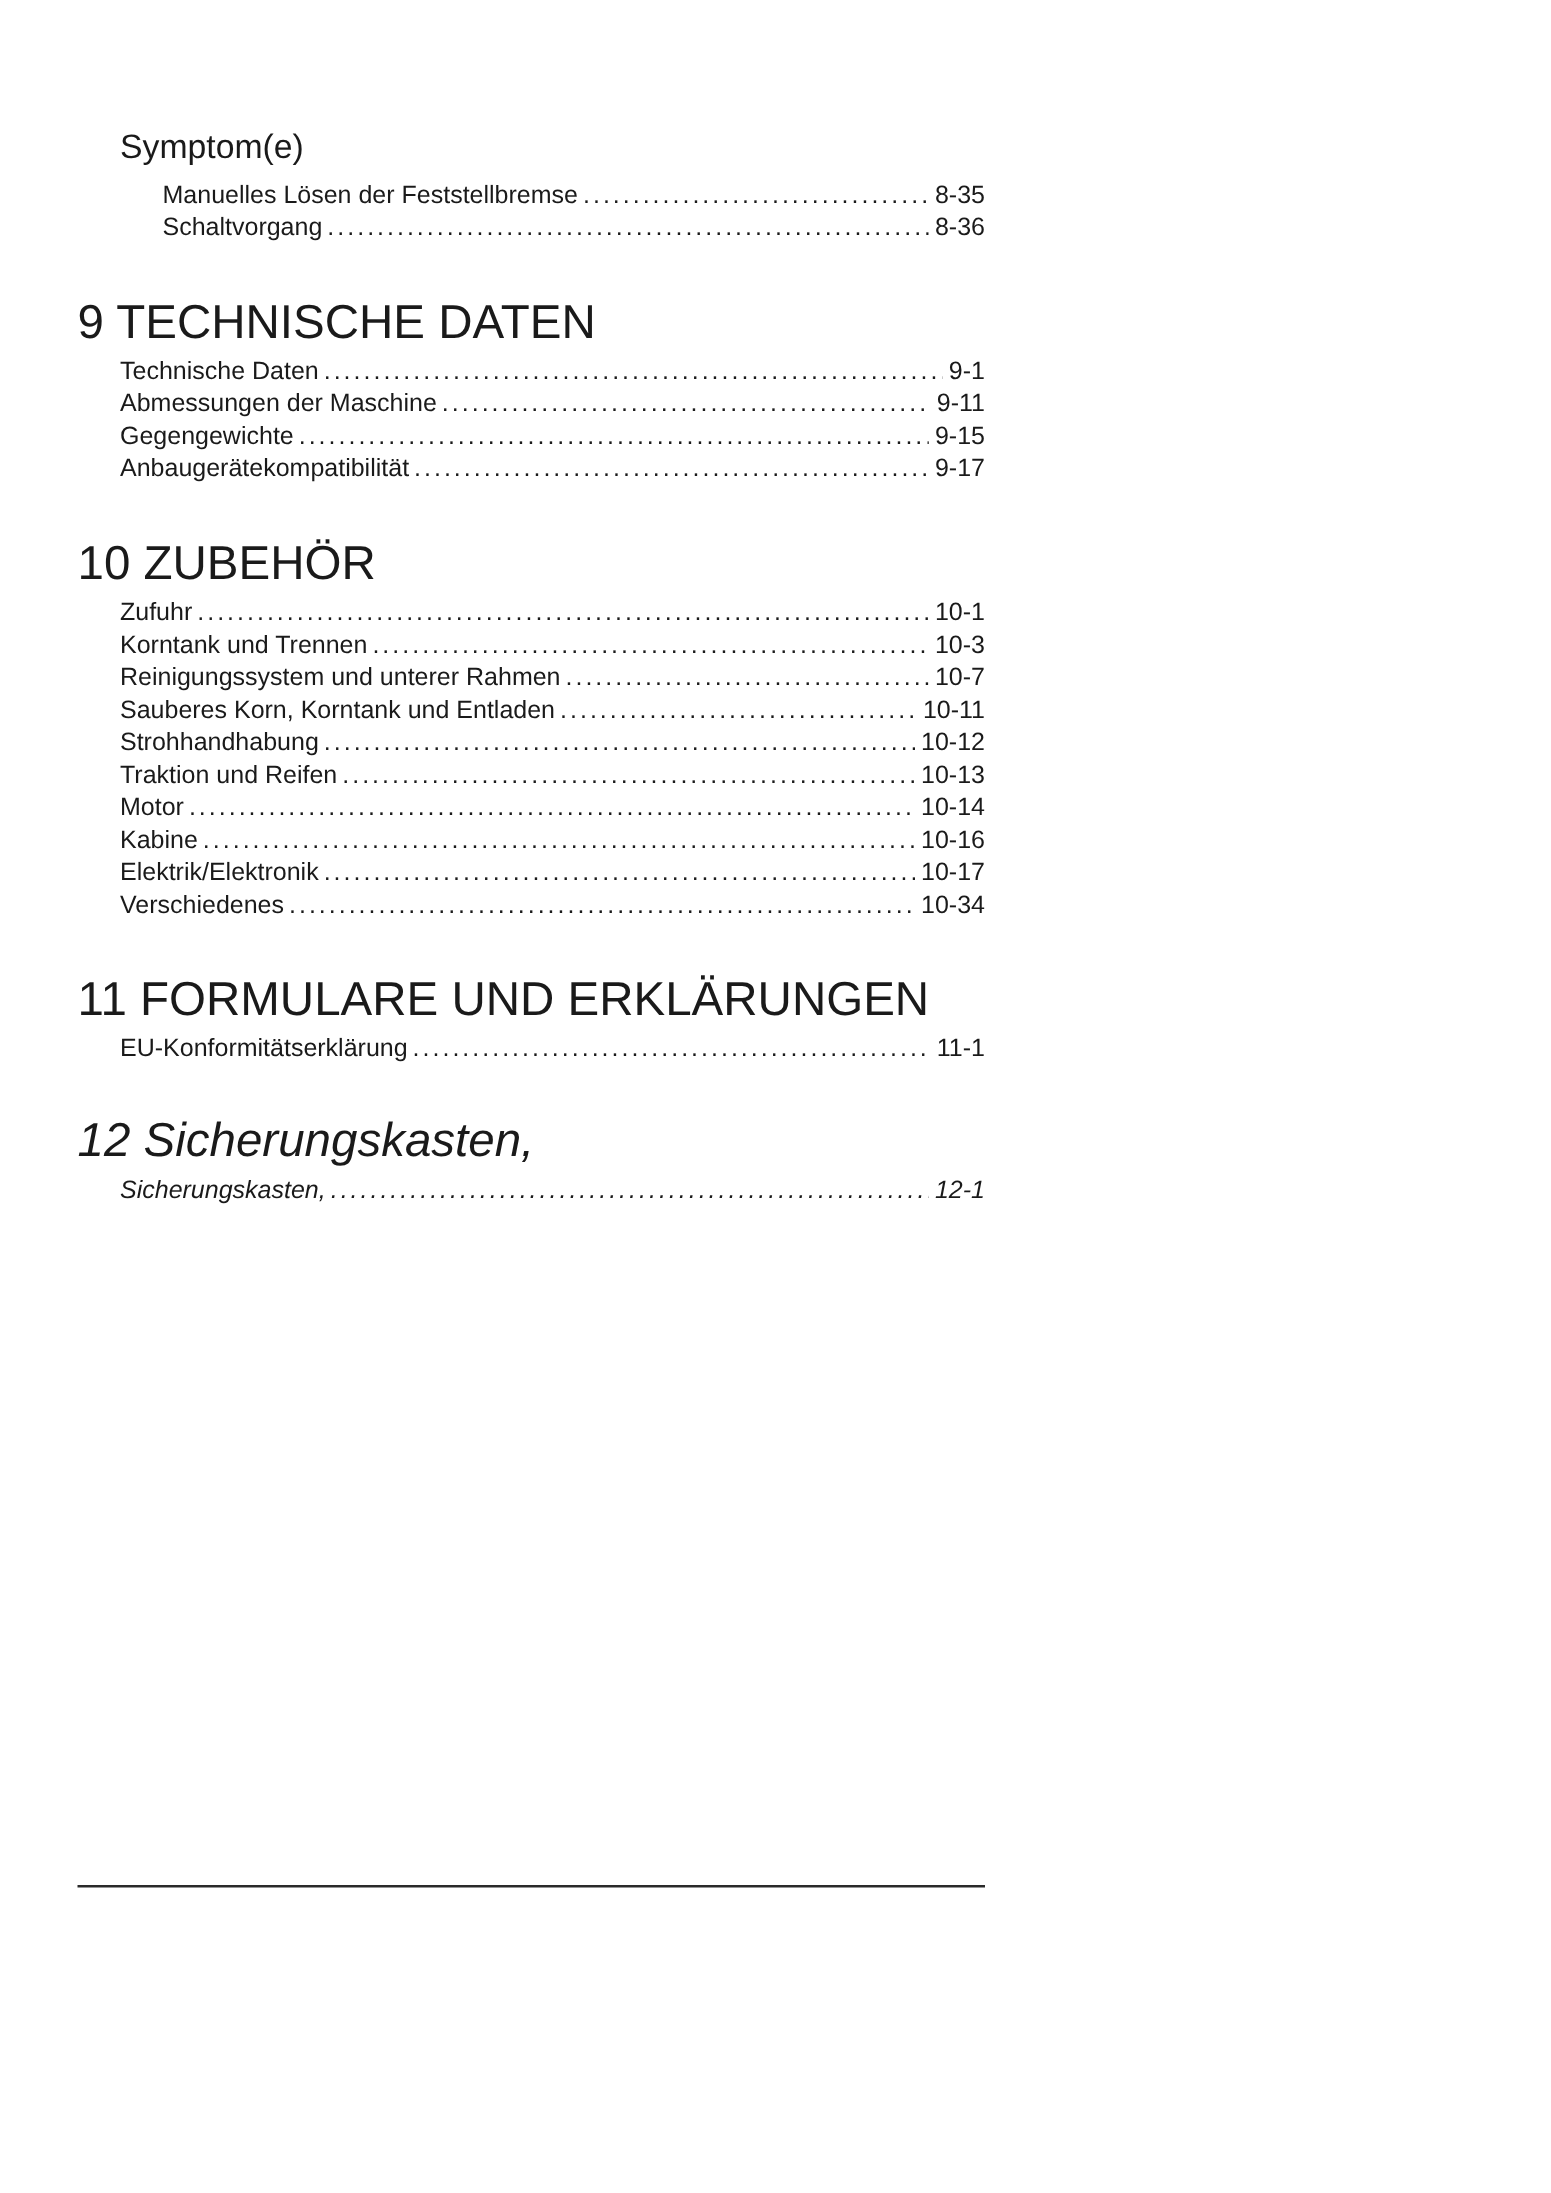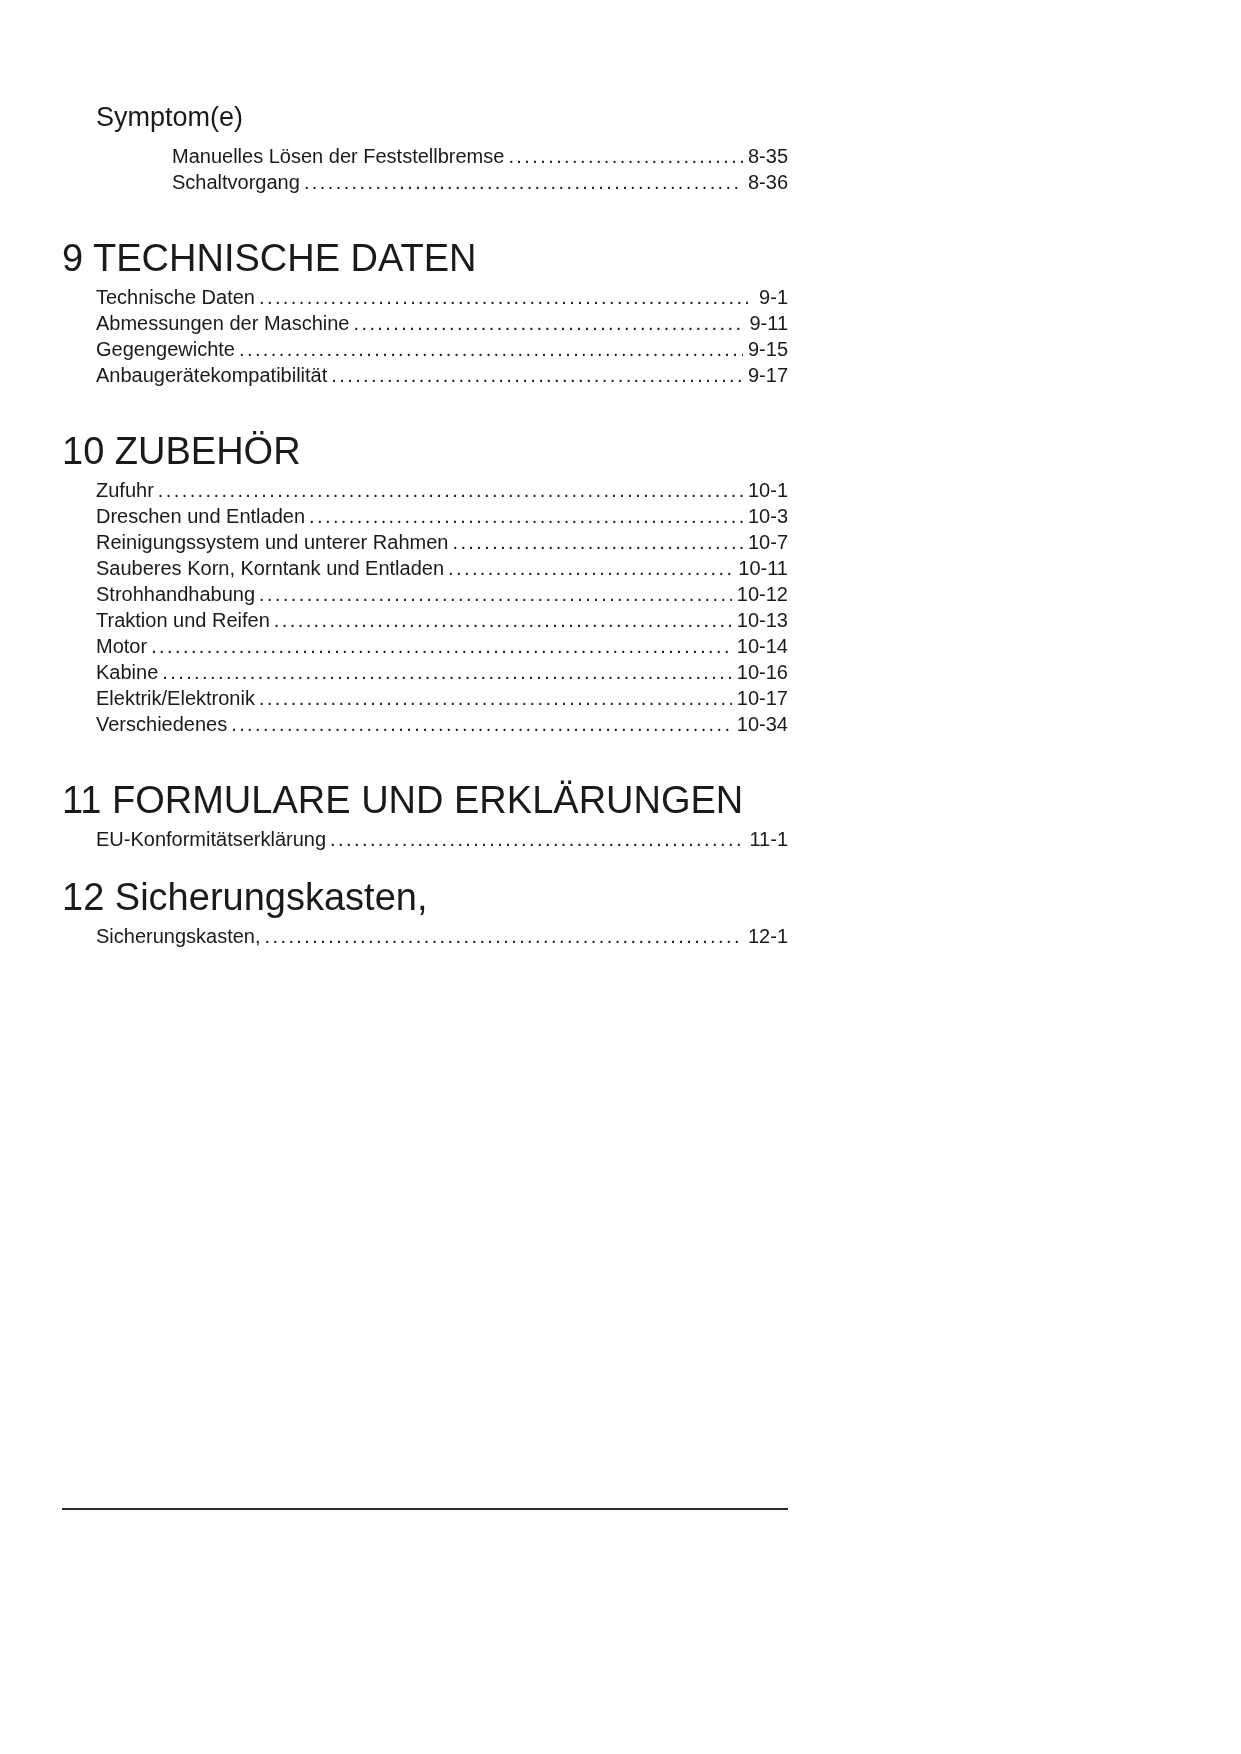--- a/index.html
+++ b/index.html
@@ -13,21 +13,21 @@
     height: 1754px;
     background: #ffffff;
     box-sizing: border-box;
     padding: 100px 233px 0 62px;
     font-family: "Liberation Sans", sans-serif;
     color: #1a1a1a;
     overflow: hidden;
   }
   .toc-section { margin-top: 46px; }
   .toc-section:first-child { margin-top: 0; }
-  .toc-section.tight { margin-top: 28px; }
+  .toc-section.tight { margin-top: 44px; font-style: italic; }
 
   .section-title {
     font-size: 38px;
     line-height: 34px;
     font-weight: 400;
     margin: 0 0 9px 0;
     white-space: nowrap;
   }
   .toc-section.subheading .section-title {
     margin-left: 34px;
@@ -36,21 +36,21 @@
 
   .toc-row {
     display: flex;
     align-items: baseline;
     font-size: 20px;
     line-height: 26px;
     margin-left: 34px;
     white-space: nowrap;
   }
   .toc-section.subheading .toc-row {
-    margin-left: 110px;
+    margin-left: 68px;
   }
 
   .toc-row .label { flex: 0 0 auto; }
 
   .toc-row .dots {
     flex: 1 1 auto;
     overflow: hidden;
     white-space: nowrap;
     margin: 0 3px 0 4px;
     min-width: 10px;
@@ -117,21 +117,21 @@
         </div>
       </section>
       <section class="toc-section section">
         <div class="section-title">10 ZUBEHÖR</div>
         <div class="toc-row">
           <span class="label">Zufuhr</span>
           <span class="dots"></span>
           <span class="pagenum">10-1</span>
         </div>
         <div class="toc-row">
-          <span class="label">Dreschen und Entladen</span>
+          <span class="label">Korntank und Trennen</span>
           <span class="dots"></span>
           <span class="pagenum">10-3</span>
         </div>
         <div class="toc-row">
           <span class="label">Reinigungssystem und unterer Rahmen</span>
           <span class="dots"></span>
           <span class="pagenum">10-7</span>
         </div>
         <div class="toc-row">
           <span class="label">Sauberes Korn, Korntank und Entladen</span>

